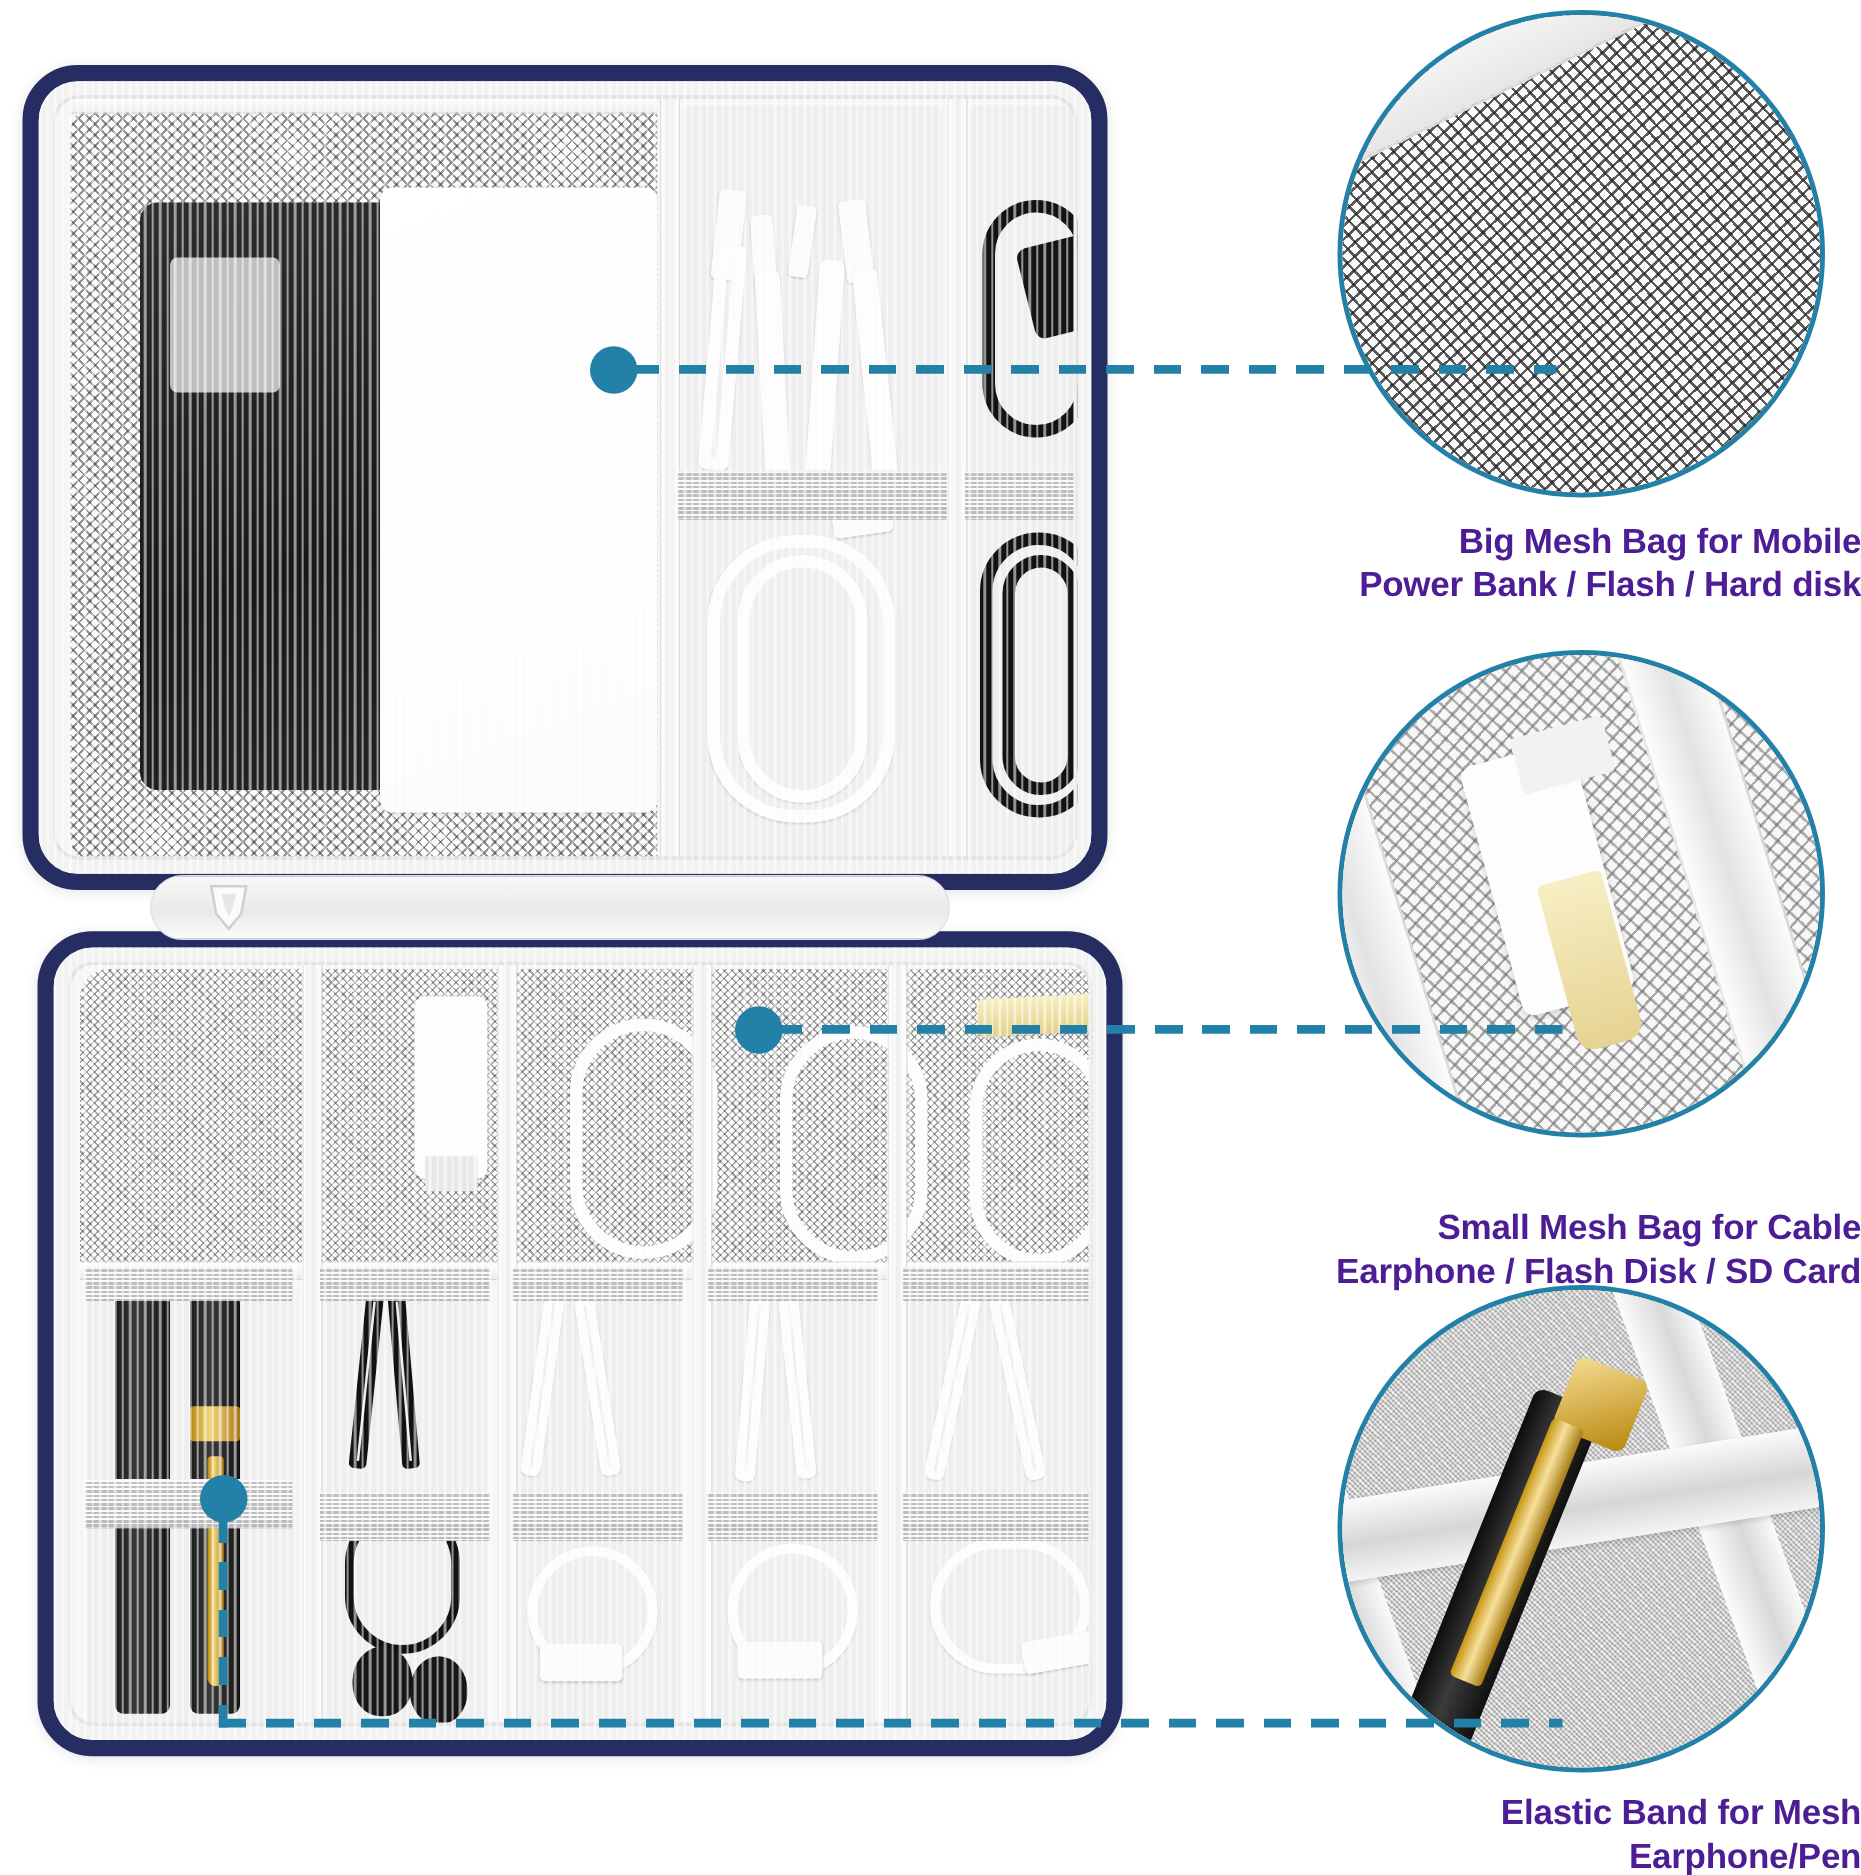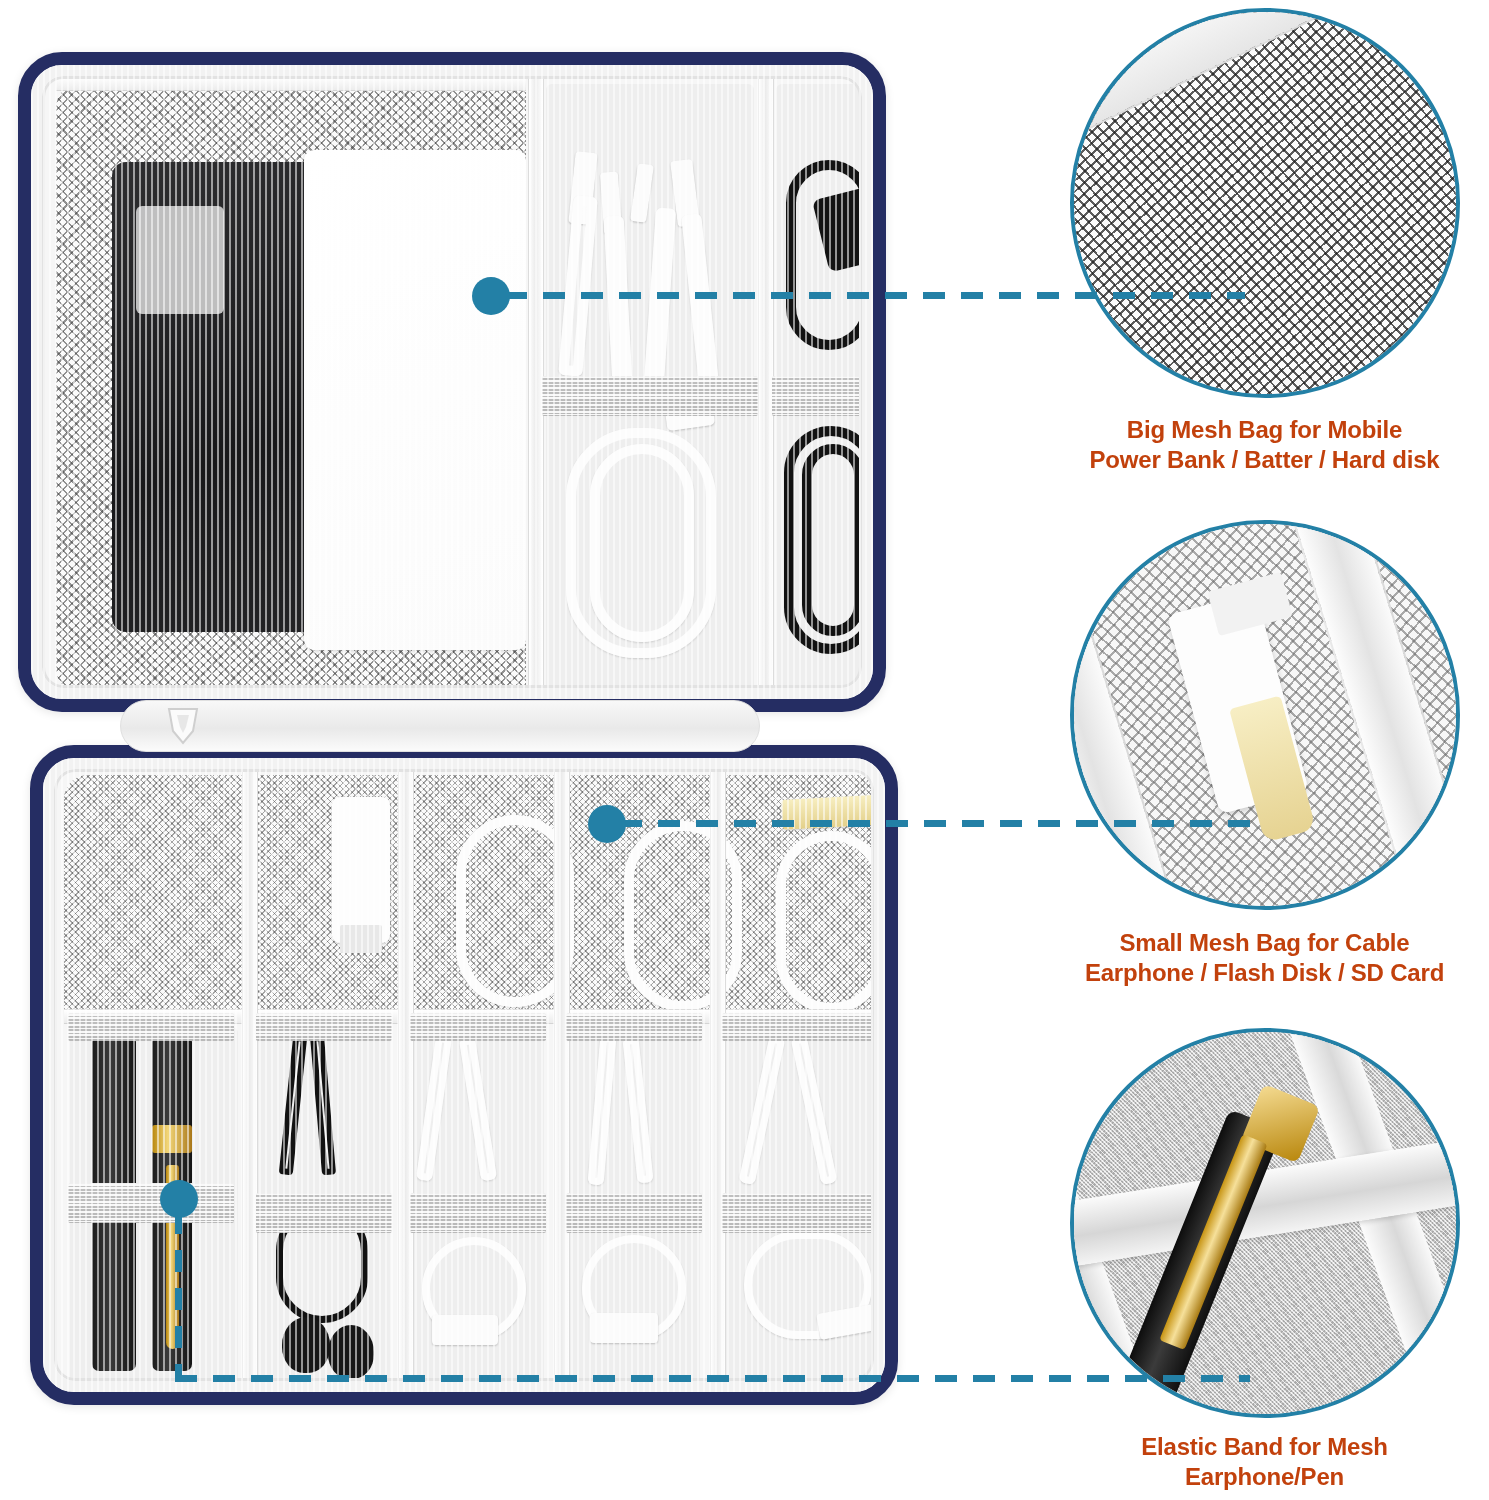--- a/index.html
+++ b/index.html
@@ -146,24 +146,24 @@
     position:absolute; border-radius:50%;
     border:4px solid #2380a6;
     overflow:hidden;
     background:#f4f4f4;
     z-index:20;
   }
   .inset .photo { position:absolute; inset:0; }
 
   .caption {
     position:absolute; left:0; width:449px;
-    text-align:center;
-    color:#c2410c;
+    text-align:right;
+    color:#4c1d95;
     font-weight:700;
-    font-size:24px;
+    font-size:28px;
     line-height:1.26;
     letter-spacing:-.2px;
   }
 
   
   .ph-mesh-big {
     position:absolute; inset:-12%;
     background-color:#fbfbfb;
     background-image:
       repeating-linear-gradient(47deg, rgba(30,30,30,.72) 0 2px, rgba(255,255,255,0) 2px 8px),
@@ -340,34 +340,34 @@
 
     <div class="inset" style="left:30px; top:8px; width:390px; height:390px;">
       <div class="photo">
         <div class="ph-dark-under"></div>
         <div class="ph-mesh-big"></div>
         <div class="ph-strap-top"></div>
       </div>
     </div>
     <div class="caption" style="top:415px;">
       <div>Big Mesh Bag for Mobile</div>
-      <div>Power Bank / Batter / Hard disk</div>
+      <div>Power Bank / Flash / Hard disk</div>
     </div>
 
     <div class="inset" style="left:30px; top:520px; width:390px; height:390px;">
       <div class="photo">
         <div class="ph-mesh-small"></div>
         <div class="ph-band" style="left:-8%; top:-12%; width:20%; height:130%; transform:rotate(-17deg);"></div>
         <div class="ph-band" style="left:74%; top:-12%; width:18%; height:130%; transform:rotate(-17deg);"></div>
         <div style="position:absolute; left:31%; top:20%; width:24%; height:54%; background:#fdfdfd; border-radius:10px; transform:rotate(-15deg); box-shadow:0 2px 6px rgba(0,0,0,.2);"></div>
         <div style="position:absolute; left:36%; top:15%; width:20%; height:12%; background:#f2f2f2; border-radius:4px; transform:rotate(-15deg);"></div>
         <div style="position:absolute; left:45%; top:46%; width:14%; height:36%; background:linear-gradient(180deg,#f7eec4,#e6d392); border-radius:5px 5px 14px 14px; transform:rotate(-15deg);"></div>
       </div>
     </div>
-    <div class="caption" style="top:928px;">
+    <div class="caption" style="top:964px;">
       <div>Small Mesh Bag for Cable</div>
       <div>Earphone / Flash Disk / SD Card</div>
     </div>
 
     <div class="inset" style="left:30px; top:1028px; width:390px; height:390px;">
       <div class="photo">
         <div class="ph-fabric"></div>
         <div style="position:absolute; left:-12%; top:-14%; width:16%; height:132%; background:linear-gradient(90deg,#fcfcfc,#d9d9d9 55%,#fafafa); transform:rotate(-20deg);"></div>
         <div style="position:absolute; left:76%; top:-14%; width:15%; height:132%; background:linear-gradient(90deg,#fcfcfc,#d9d9d9 55%,#fafafa); transform:rotate(-20deg);"></div>
         <div style="position:absolute; left:-8%; top:36%; width:118%; height:17%; background:linear-gradient(180deg,#fbfbfb,#d6d6d6 55%,#f4f4f4); transform:rotate(-9deg); box-shadow:0 2px 5px rgba(0,0,0,.16);"></div>

